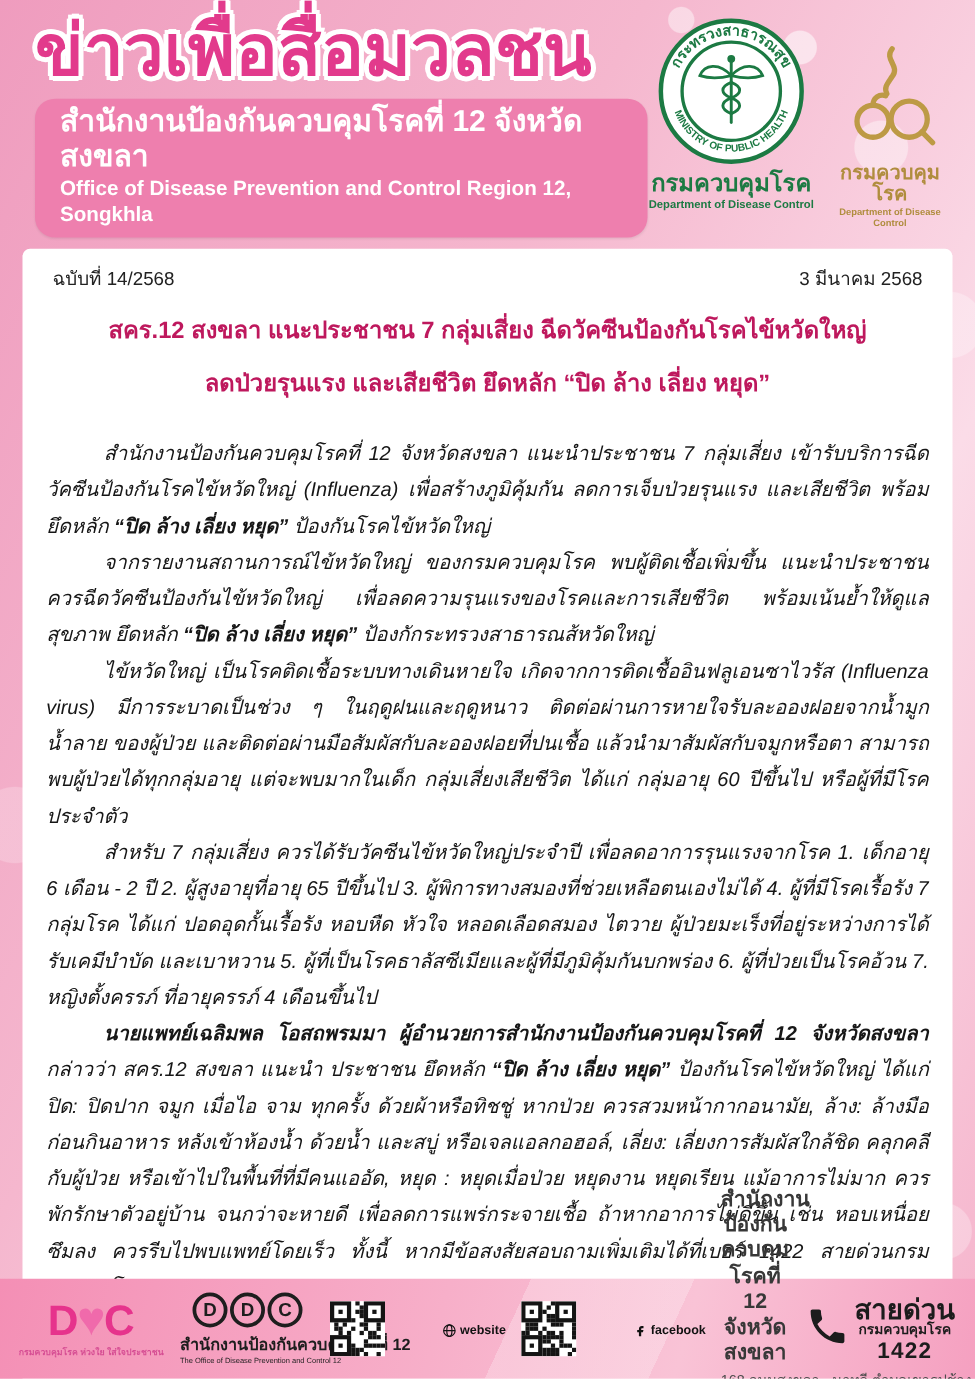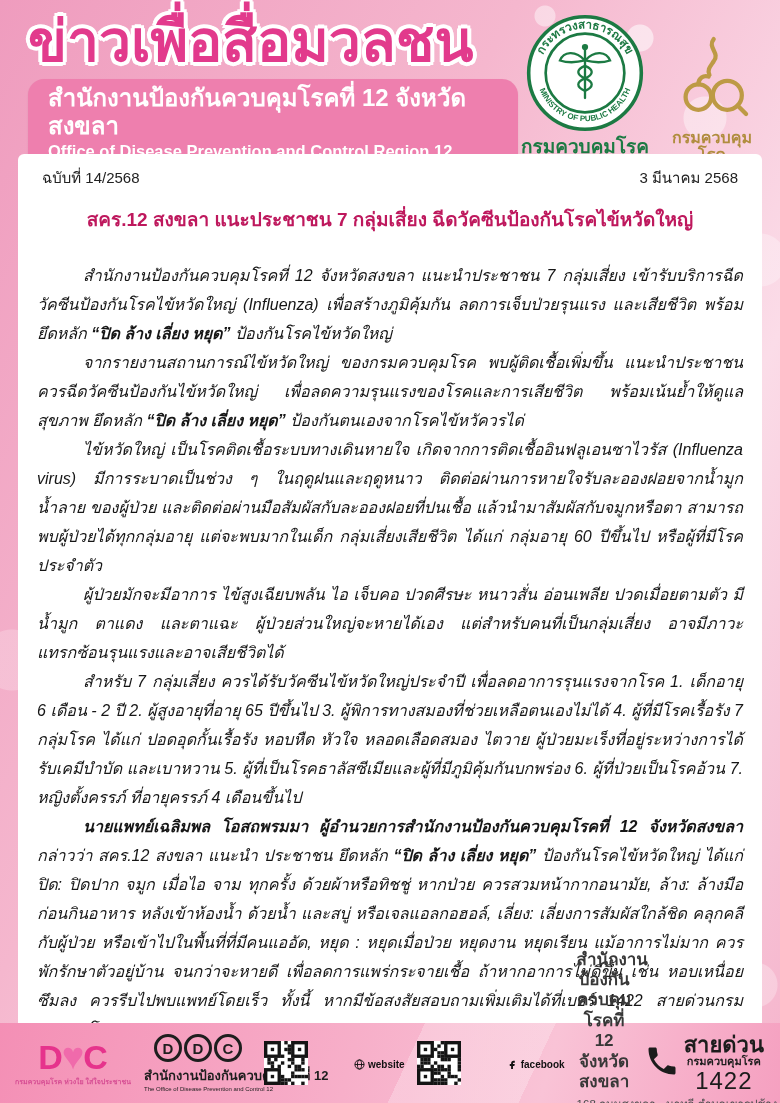--- a/index.html
+++ b/index.html
@@ -12,21 +12,21 @@
       radial-gradient(circle at 640px 38px,  rgba(255,255,255,.55) 0 13px, rgba(255,255,255,0) 14px),
       radial-gradient(circle at 705px 118px, rgba(255,255,255,.40) 0 21px, rgba(255,255,255,0) 22px),
       radial-gradient(circle at 545px 16px,  rgba(255,255,255,.45) 0 10px, rgba(255,255,255,0) 11px),
       radial-gradient(circle at 760px 260px, rgba(255,255,255,.30) 0 26px, rgba(255,255,255,0) 27px),
       radial-gradient(circle at 12px 660px,  rgba(255,255,255,.22) 0 30px, rgba(255,255,255,0) 31px),
       radial-gradient(circle at 755px 985px, rgba(255,255,255,.28) 0 22px, rgba(255,255,255,0) 23px),
       linear-gradient(118deg, #ef9cbe 0%, #f5b7ce 38%, #fbdce8 70%, #f5b3cb 100%);
   }
 
   
-  .header { height: 154px; display: flex; padding: 8px 16px 0 28px; }
+  .header { height: 199px; display: flex; padding: 8px 16px 0 28px; }
   .header-left { flex: 1; min-width: 0; }
   .main-title {
     margin: 2px 0 6px; font-size: 57px; font-weight: 800; letter-spacing: 0px;
     color: #e23a8c; line-height: 1.1;
     text-shadow:
       -3px -3px 0 #fff, 3px -3px 0 #fff, -3px 3px 0 #fff, 3px 3px 0 #fff,
       0 -4px 0 #fff, 0 4px 0 #fff, -4px 0 0 #fff, 4px 0 0 #fff;
   }
   .org-banner {
     display: inline-block; background: #ee7fae; border-radius: 16px;
@@ -88,21 +88,21 @@
   .office-title { font-size: 17px; font-weight: 800; color: #383838; line-height: 1.2; }
   .office-address { font-size: 11.5px; color: #4c4c4c; margin-top: 3px; white-space: nowrap; }
   .office-phone { font-size: 16px; color: #4c4c4c; margin-top: 2px; display: flex; align-items: center; justify-content: center; gap: 4px; }
   .office-phone svg { width: 11px; height: 11px; fill: #2e2e2e; }
 
   .hotline { display: flex; align-items: center; gap: 4px; padding-right: 2px; }
   .hotline-icon svg { width: 36px; height: 36px; fill: #1c1c1c; }
   .hotline-text { text-align: center; color: #1c1c1c; line-height: 1.05; }
   .hl1 { font-size: 22px; font-weight: 800; }
   .hl2 { font-size: 11px; font-weight: 700; }
-  .hl3 { font-size: 24px; font-weight: 400; letter-spacing: 1px; }
+  .hl3 { font-size: 18px; font-weight: 700; letter-spacing: 1px; }
 </style>
 </head>
 <body>
 
 <div class="header">
   <div class="header-left">
     <div class="main-title">ข่าวเพื่อสื่อมวลชน</div>
     <div class="org-banner">
       <div class="org-th">สำนักงานป้องกันควบคุมโรคที่ 12 จังหวัดสงขลา</div>
       <div class="org-en">Office of Disease Prevention and Control Region 12, Songkhla</div>
@@ -153,26 +153,26 @@
   </div>
 </div>
 
 <div class="card">
   <div class="meta">
     <span>ฉบับที่ 14/2568</span>
     <span>3 มีนาคม 2568</span>
   </div>
   <div class="headline">
     <div>สคร.12 สงขลา แนะประชาชน 7 กลุ่มเสี่ยง ฉีดวัคซีนป้องกันโรคไข้หวัดใหญ่</div>
+    <div>ลดป่วยรุนแรง และเสียชีวิต ยึดหลัก “ปิด ล้าง เลี่ยง หยุด”</div>
   </div>
   <div class="bodytext">
       <p class="para"><span>สำนักงานป้องกันควบคุมโรคที่ 12 จังหวัดสงขลา แนะนำประชาชน 7 กลุ่มเสี่ยง เข้ารับบริการฉีดวัคซีนป้องกันโรคไข้หวัดใหญ่ (Influenza) เพื่อสร้างภูมิคุ้มกัน ลดการเจ็บป่วยรุนแรง และเสียชีวิต พร้อม ยึดหลัก </span><span class="b">“ปิด ล้าง เลี่ยง หยุด”</span><span> ป้องกันโรคไข้หวัดใหญ่</span></p>
-      <p class="para"><span>จากรายงานสถานการณ์ไข้หวัดใหญ่ ของกรมควบคุมโรค พบผู้ติดเชื้อเพิ่มขึ้น แนะนำประชาชนควรฉีดวัคซีนป้องกันไข้หวัดใหญ่ เพื่อลดความรุนแรงของโรคและการเสียชีวิต พร้อมเน้นย้ำให้ดูแลสุขภาพ ยึดหลัก </span><span class="b">“ปิด ล้าง เลี่ยง หยุด”</span><span> ป้องกันตนเองจากโรคไข้หวัควรได่</span></p>
+      <p class="para"><span>จากรายงานสถานการณ์ไข้หวัดใหญ่ ของกรมควบคุมโรค พบผู้ติดเชื้อเพิ่มขึ้น แนะนำประชาชนควรฉีดวัคซีนป้องกันไข้หวัดใหญ่ เพื่อลดความรุนแรงของโรคและการเสียชีวิต พร้อมเน้นย้ำให้ดูแลสุขภาพ ยึดหลัก </span><span class="b">“ปิด ล้าง เลี่ยง หยุด”</span><span> ป้องกักระทรวงสาธารณส้หวัดใหญ่</span></p>
       <p class="para"><span>ไข้หวัดใหญ่ เป็นโรคติดเชื้อระบบทางเดินหายใจ เกิดจากการติดเชื้ออินฟลูเอนซาไวรัส (Influenza virus)  มีการระบาดเป็นช่วง ๆ ในฤดูฝนและฤดูหนาว ติดต่อผ่านการหายใจรับละอองฝอยจากน้ำมูก น้ำลาย ของผู้ป่วย และติดต่อผ่านมือสัมผัสกับละอองฝอยที่ปนเชื้อ แล้วนำมาสัมผัสกับจมูกหรือตา สามารถพบผู้ป่วยได้ทุกกลุ่มอายุ แต่จะพบมากในเด็ก กลุ่มเสี่ยงเสียชีวิต ได้แก่ กลุ่มอายุ 60 ปีขึ้นไป หรือผู้ที่มีโรคประจำตัว</span></p>
-      <p class="para"><span>ผู้ป่วยมักจะมีอาการ ไข้สูงเฉียบพลัน ไอ เจ็บคอ ปวดศีรษะ หนาวสั่น อ่อนเพลีย ปวดเมื่อยตามตัว มีน้ำมูก ตาแดง และตาแฉะ ผู้ป่วยส่วนใหญ่จะหายได้เอง แต่สำหรับคนที่เป็นกลุ่มเสี่ยง อาจมีภาวะแทรกซ้อนรุนแรงและอาจเสียชีวิตได้</span></p>
       <p class="para"><span>สำหรับ 7 กลุ่มเสี่ยง ควรได้รับวัคซีนไข้หวัดใหญ่ประจำปี เพื่อลดอาการรุนแรงจากโรค 1. เด็กอายุ 6 เดือน - 2 ปี 2. ผู้สูงอายุที่อายุ 65 ปีขึ้นไป 3. ผู้พิการทางสมองที่ช่วยเหลือตนเองไม่ได้ 4. ผู้ที่มีโรคเรื้อรัง 7 กลุ่มโรค ได้แก่ ปอดอุดกั้นเรื้อรัง หอบหืด หัวใจ หลอดเลือดสมอง ไตวาย ผู้ป่วยมะเร็งที่อยู่ระหว่างการได้รับเคมีบำบัด และเบาหวาน 5. ผู้ที่เป็นโรคธาลัสซีเมียและผู้ที่มีภูมิคุ้มกันบกพร่อง 6. ผู้ที่ป่วยเป็นโรคอ้วน 7. หญิงตั้งครรภ์ ที่อายุครรภ์ 4 เดือนขึ้นไป</span></p>
       <p class="para"><span class="b">นายแพทย์เฉลิมพล โอสถพรมมา ผู้อำนวยการสำนักงานป้องกันควบคุมโรคที่ 12 จังหวัดสงขลา</span><span> กล่าวว่า สคร.12 สงขลา แนะนำ ประชาชน ยึดหลัก </span><span class="b">“ปิด ล้าง เลี่ยง หยุด”</span><span> ป้องกันโรคไข้หวัดใหญ่ ได้แก่ ปิด: ปิดปาก จมูก เมื่อไอ จาม ทุกครั้ง ด้วยผ้าหรือทิชชู่ หากป่วย ควรสวมหน้ากากอนามัย, ล้าง:  ล้างมือ ก่อนกินอาหาร หลังเข้าห้องน้ำ ด้วยน้ำ และสบู่ หรือเจลแอลกอฮอล์, เลี่ยง: เลี่ยงการสัมผัสใกล้ชิด คลุกคลีกับผู้ป่วย หรือเข้าไปในพื้นที่ที่มีคนแออัด, หยุด : หยุดเมื่อป่วย หยุดงาน หยุดเรียน แม้อาการไม่มาก ควรพักรักษาตัวอยู่บ้าน จนกว่าจะหายดี เพื่อลดการแพร่กระจายเชื้อ ถ้าหากอาการไม่ดีขึ้น เช่น หอบเหนื่อย ซึมลง ควรรีบไปพบแพทย์โดยเร็ว ทั้งนี้ หากมีข้อสงสัยสอบถามเพิ่มเติมได้ที่เบอร์ 1422 สายด่วนกรมควบคุมโรค</span></p>
     </div>
 
 </div>
 
 <div class="footer">
   <div class="doc-logo">
     <div class="doc-word">
       <span>D</span>

